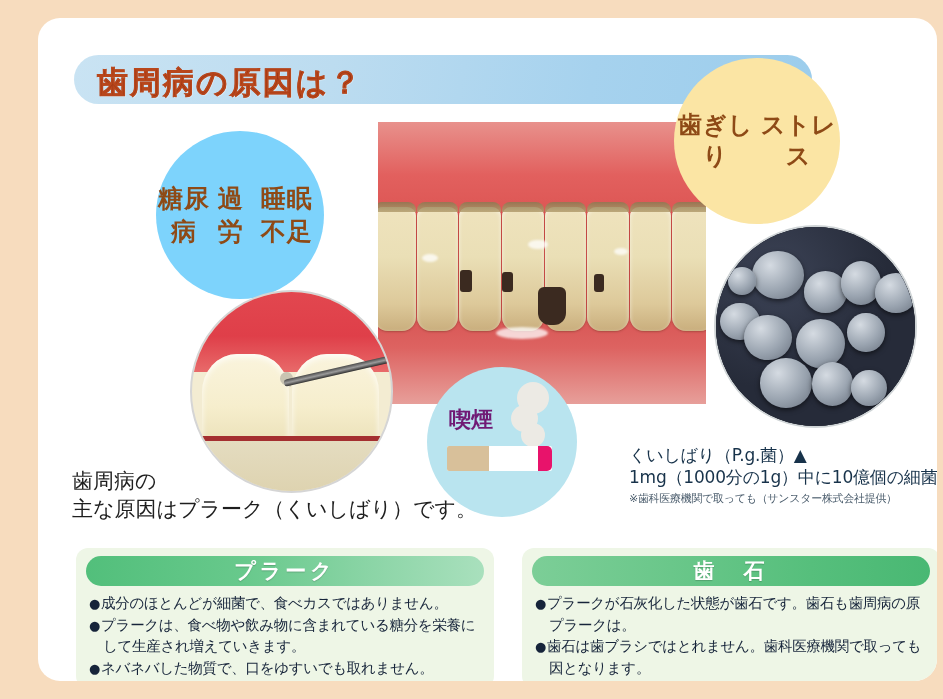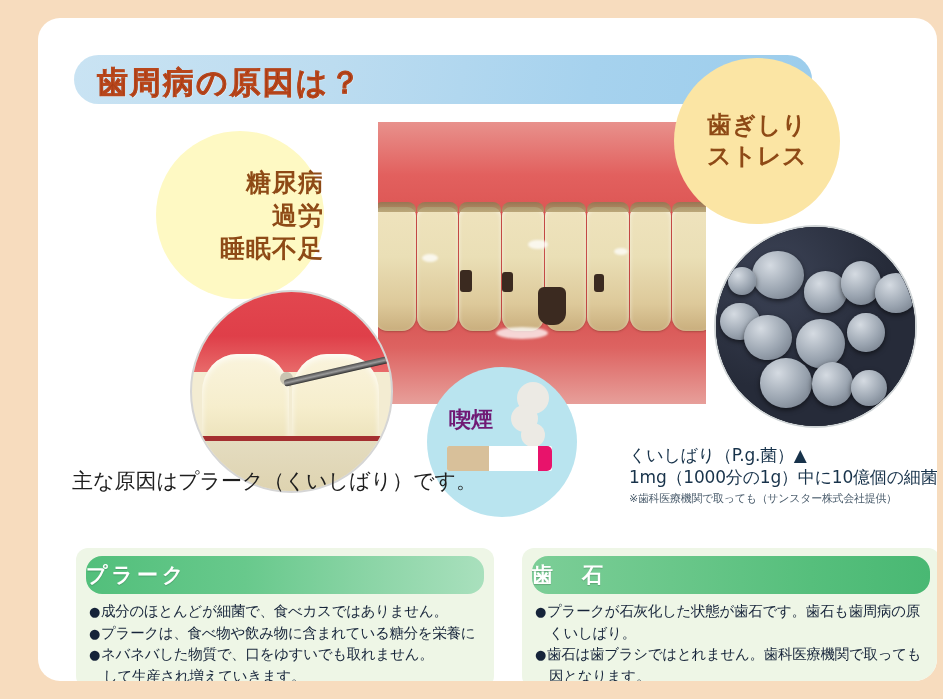--- a/index.html
+++ b/index.html
@@ -101,31 +101,30 @@
     background: rgba(255,255,255,.75);
     border-radius:50%;
     filter: blur(1px);
   }
 
   
   .circle {
     position: absolute;
     border-radius: 50%;
     display: flex;
-    flex-direction: column;
+    flex-direction: row;
     align-items: center;
     justify-content: center;
     text-align: center;
   }
 
   #circle-systemic {
     left: 118px; top: 113px;
     width: 168px; height: 168px;
-    background: #fef9c3;
-    align-items: flex-end;
+    background: #7dd3fc;
   }
   #circle-systemic .ctext {
     font-size: 25px; font-weight: bold;
     color: #8e4a16; line-height: 1.32;
     letter-spacing: 1px;
   }
 
   #circle-stress {
     left: 636px; top: 40px;
     width: 166px; height: 166px;
@@ -278,25 +277,26 @@
     top: 530px;
     height: 140px;
     background: #eef6e6;
     border-radius: 12px;
     padding: 8px 10px 10px 10px;
   }
   #box-plaque { left: 38px;  width: 418px; }
   #box-tartar { left: 484px; width: 418px; }
 
   .box-head {
-    height: 38px;
+    height: 30px;
     border-radius: 16px;
     background: linear-gradient(90deg,#52bf7b 0%, #68c98c 40%, #8fd6a9 75%, #a9e0bd 100%);
     display: flex;
     align-items: center;
+    justify-content: center;
   }
   #box-tartar .box-head {
     background: linear-gradient(90deg,#7cce97 0%, #6ac78a 35%, #56bf7c 70%, #49b873 100%);
   }
   .box-head-text {
     font-size: 21px;
     font-weight: bold;
     color: #ffffff;
     letter-spacing: 4px;
     text-shadow: 0 1px 1px rgba(0,0,0,.18);
@@ -389,47 +389,48 @@
       <div class="ctext">喫煙</div>
       <div class="smoke smoke-a"></div>
       <div class="smoke smoke-b"></div>
       <div class="smoke smoke-c"></div>
       <div class="cig-body"></div>
       <div class="cig-filter"></div>
       <div class="cig-ember"></div>
     </div>
 
     <div id="plaque-caption">
+      <div>歯周病の</div>
       <div>主な原因はプラーク（くいしばり）です。</div>
     </div>
 
     <div id="bacteria-caption">
       <div class="bc-line">くいしばり（P.g.菌）▲</div>
       <div class="bc-line">1mg（1000分の1g）中に10億個の細菌が</div>
       <div class="bc-credit">※歯科医療機関で取っても（サンスター株式会社提供）</div>
     </div>
 
     <div id="box-plaque" class="info-box">
       <div class="box-head">
         <span class="box-head-text">プラーク</span>
       </div>
       <div class="bullets">
         <div class="bullet">成分のほとんどが細菌で、食べカスではありません。</div>
         <div class="bullet">プラークは、食べ物や飲み物に含まれている糖分を栄養に</div>
+        <div class="bullet cont">して生産され増えていきます。</div>
         <div class="bullet">ネバネバした物質で、口をゆすいでも取れません。</div>
-        <div class="bullet cont">して生産され増えていきます。</div>
       </div>
     </div>
 
     <div id="box-tartar" class="info-box">
       <div class="box-head">
         <span class="box-head-text">歯　石</span>
       </div>
       <div class="bullets">
         <div class="bullet">プラークが石灰化した状態が歯石です。歯石も歯周病の原</div>
-        <div class="bullet cont">くいしばり。</div>
+        <div class="bullet cont">プラークは。</div>
         <div class="bullet">歯石は歯ブラシではとれません。歯科医療機関で取っても</div>
         <div class="bullet cont">因となります。</div>
       </div>
     </div>
 
   </div>
 </div>
 
 </body></html>

